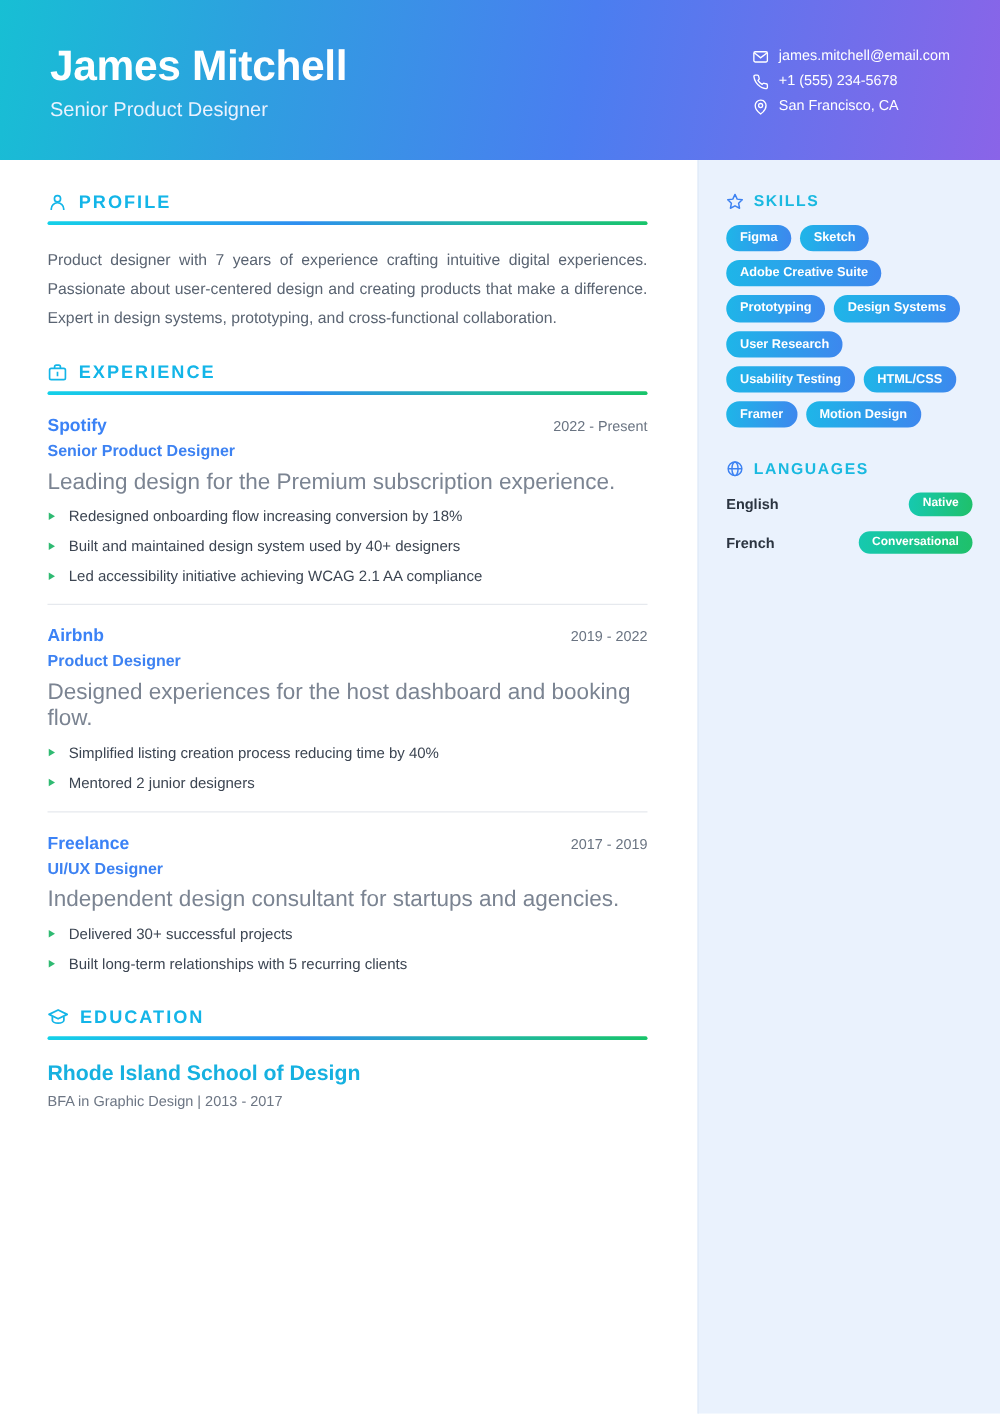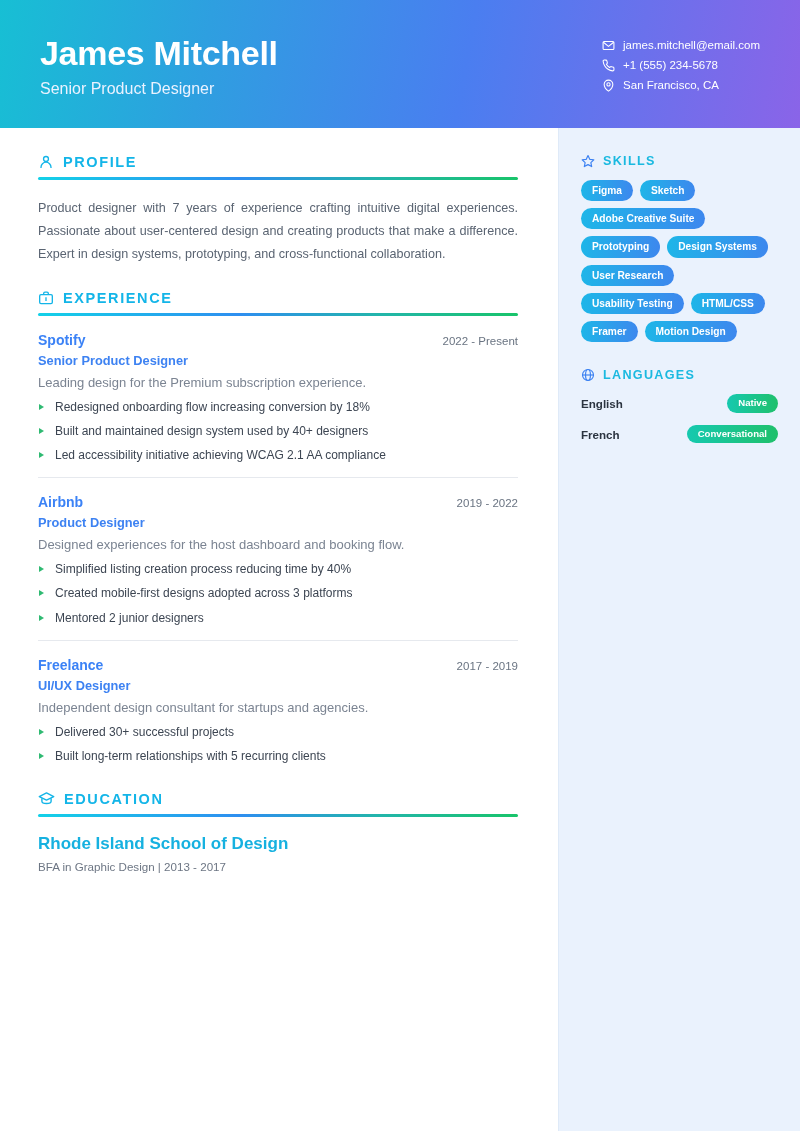--- a/index.html
+++ b/index.html
@@ -126,21 +126,21 @@
     font-size: 11.5px;
     color: #6a7482;
   }
   .exp-role {
     font-size: 12.8px;
     font-weight: bold;
     color: #3d82f2;
     margin-top: 5px;
   }
   .exp-desc {
-    font-size: 13px;
+    font-size: 18px;
     color: #7b8492;
     margin-top: 7px;
   }
   .exp-bullets { list-style: none; margin-top: 9px; }
   .exp-bullets li {
     font-size: 12px;
     color: #3c4552;
     padding-left: 17px;
     margin-bottom: 8px;
     position: relative;
@@ -320,21 +320,20 @@
 
         <div class="exp-block">
           <div class="exp-topline">
             <span class="exp-company">Airbnb</span>
             <span class="exp-dates">2019 - 2022</span>
           </div>
           <div class="exp-role">Product Designer</div>
           <div class="exp-desc">Designed experiences for the host dashboard and booking flow.</div>
           <ul class="exp-bullets">
             <li>Simplified listing creation process reducing time by 40%</li>
-            <li>Created mobile-first designs adopted across 3 platforms</li>
             <li>Mentored 2 junior designers</li>
           </ul>
         </div>
         <div class="exp-divider"></div>
 
         <div class="exp-block">
           <div class="exp-topline">
             <span class="exp-company">Freelance</span>
             <span class="exp-dates">2017 - 2019</span>
           </div>

